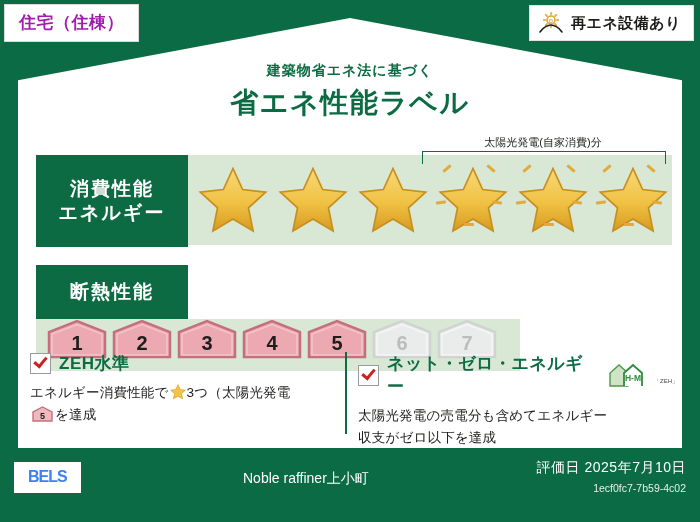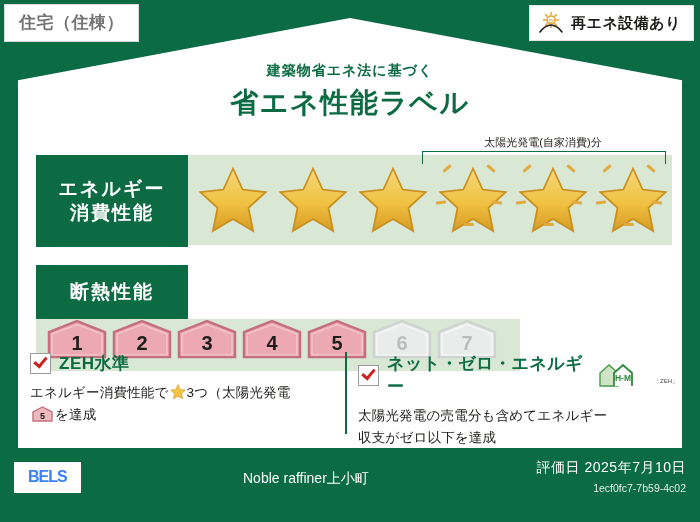--- a/index.html
+++ b/index.html
@@ -12,21 +12,21 @@
   #house{
     position:absolute;left:18px;top:18px;width:664px;height:430px;
     background:#ffffff;
     clip-path:polygon(0% 14.5%, 50% 0%, 100% 14.5%, 100% 100%, 0% 100%);
   }
   
   #type-tab{
     position:absolute;left:4px;top:4px;
     background:#fff;border:1px solid #d9d9d9;
     padding:6px 14px 7px 14px;
-    font-size:17px;font-weight:bold;color:#737373;
+    font-size:17px;font-weight:bold;color:#a21caf;
     letter-spacing:0.5px;z-index:6;
   }
   
   #renew-badge{
     position:absolute;right:6px;top:5px;
     background:#fff;border:1px solid #e2e2e2;
     padding:5px 12px 5px 8px;
     display:flex;align-items:center;gap:7px;z-index:6;
   }
   #renew-badge .txt{font-size:15px;font-weight:bold;color:#1d1d1b;letter-spacing:0.5px;}
@@ -97,21 +97,21 @@
     border-left:3.5px solid #cc2222;border-bottom:3.5px solid #cc2222;
     transform:rotate(-50deg);
   }
   .check-title{font-size:17px;font-weight:bold;color:#0c6b43;letter-spacing:0.5px;}
   .check-body{font-size:13.5px;color:#1d1d1b;line-height:1.6;margin-top:7px;letter-spacing:0.2px;}
   .inline-star{display:inline-block;vertical-align:-3px;width:16px;height:16px;margin:0 1px;}
   .inline-grade{
     display:inline-block;vertical-align:-3px;position:relative;
     width:21px;height:16px;margin:0 2px;
   }
-  .zeh-logo{display:inline-flex;align-items:flex-end;gap:11px;vertical-align:-6px;margin-left:2px;}
+  .zeh-logo{display:inline-flex;align-items:flex-end;gap:1px;vertical-align:-6px;margin-left:2px;}
   .zeh-logo svg{display:block;}
   .zeh-cap{font-size:6px;color:#4b4b4b;transform:translateY(-2px);}
 
   
   #sec-div{position:absolute;left:345px;top:352px;width:2px;height:82px;background:#0c6b43;z-index:5;}
 
   
   #footer{position:absolute;left:0;bottom:0;width:700px;height:72px;z-index:5;}
   #bels-box{
     position:absolute;left:14px;top:12px;background:#fff;
@@ -155,22 +155,22 @@
         </g>
         <path d="M2 21c3-5 8.5-7 11-7s8 2 11 7" stroke="#1d1d1b" stroke-width="1.6" fill="none" stroke-linecap="round"></path>
         <text x="13" y="11.5" font-size="5.5" font-weight="bold" fill="#e0a32a" text-anchor="middle" font-family="'Liberation Sans',sans-serif">D</text>
       </svg>
     </span>
     <span class="txt">再エネ設備あり</span>
   </div>
 
   <div class="perf-row" id="row-energy">
     <div class="row-label">
+      <span>消費性能</span>
       <span>エネルギー</span>
-      <span>消費性能</span>
     </div>
     <div class="row-body">
       <div id="solar-note">太陽光発電(自家消費)分</div>
       <div id="solar-bracket"></div>
       <div class="stars" id="stars">
           <div class="star-cell">
             <svg class="star-svg" viewBox="0 0 24 24">
               <defs>
                 <linearGradient id="g0" x1="0" y1="0" x2="0" y2="1">
                   <stop offset="0%" stop-color="#f7d87a"></stop>

